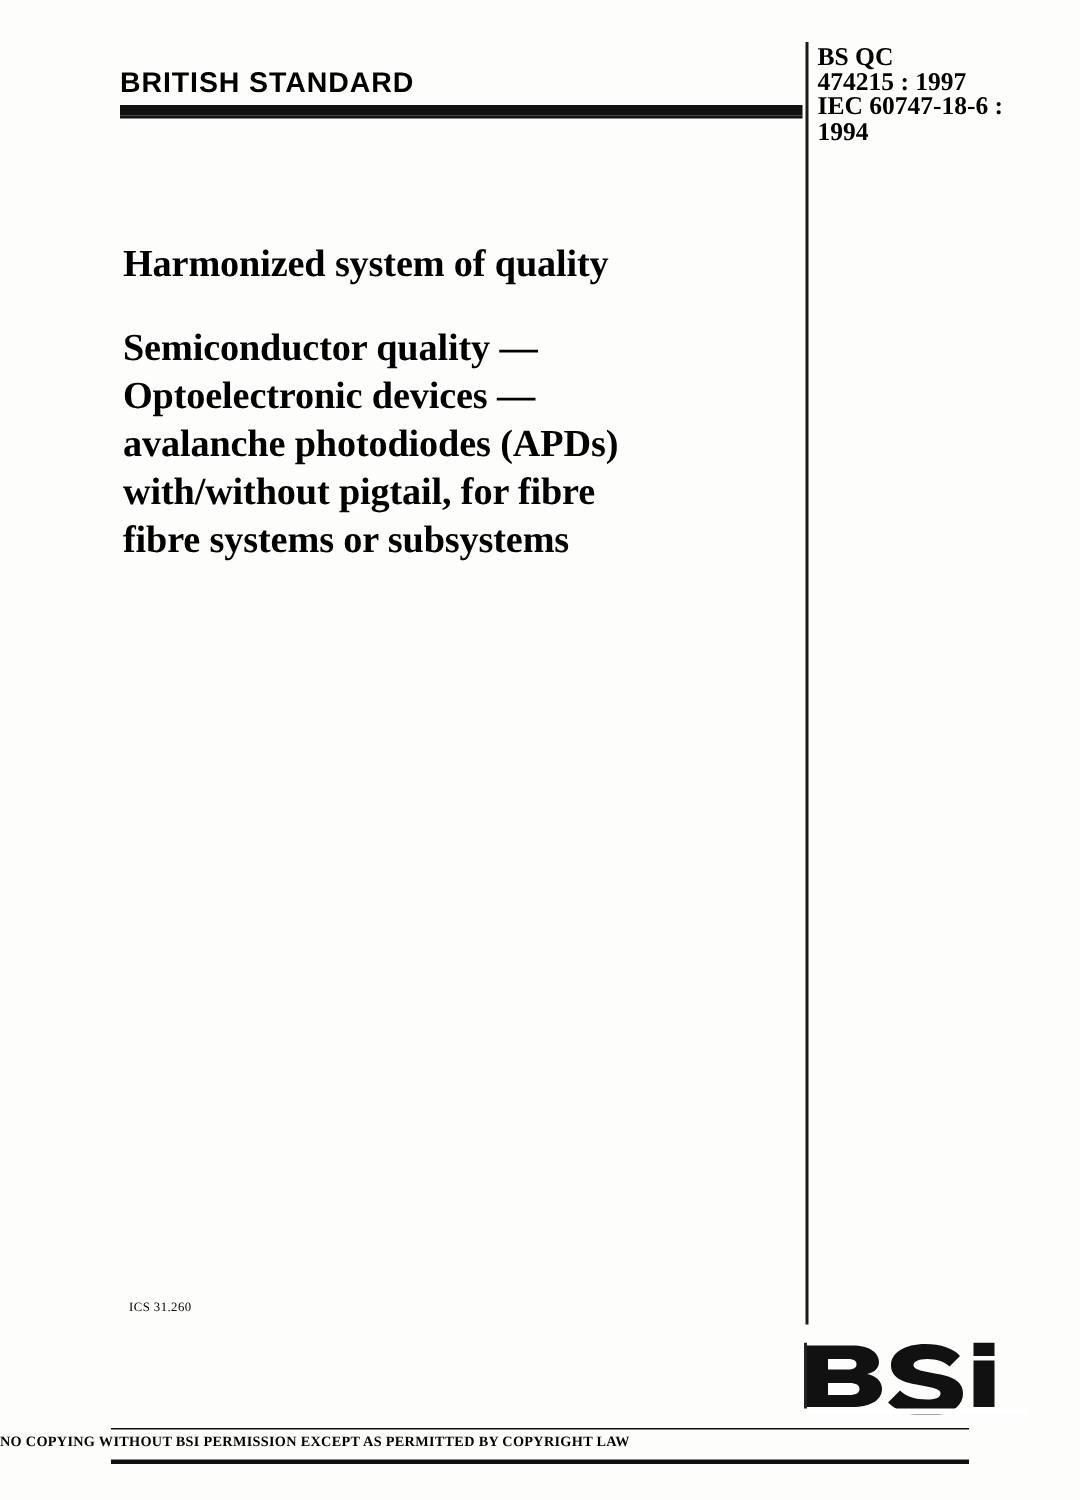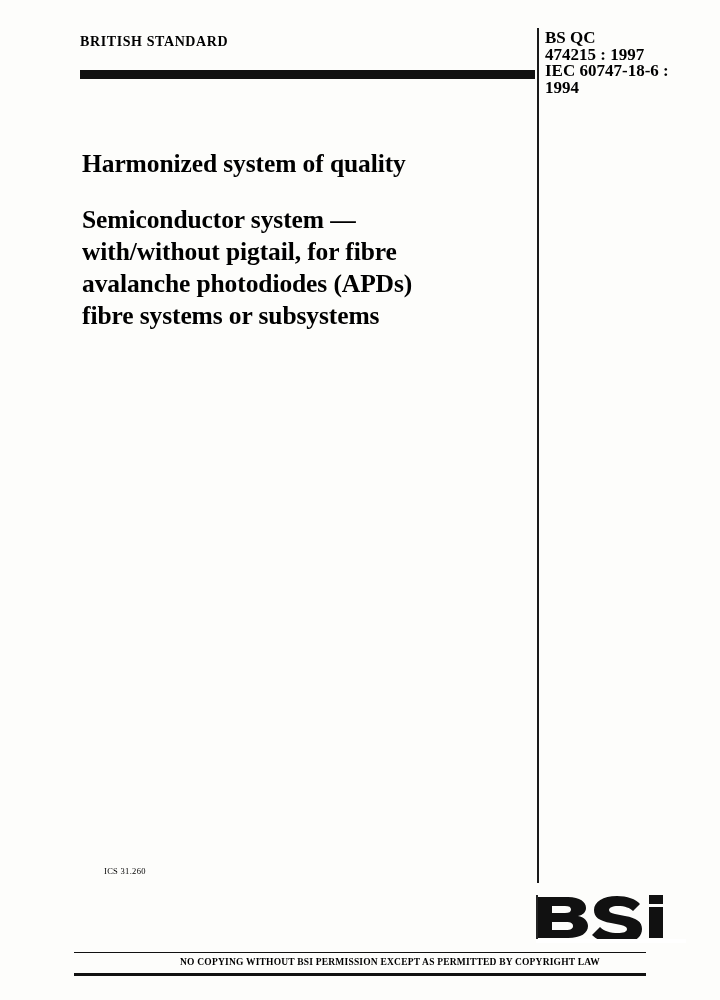--- a/index.html
+++ b/index.html
@@ -26,24 +26,24 @@
   .header {
     position: absolute;
     top: 34px;
     left: 80px;
     width: 560px;
     height: 34px;
   }
   .header-title {
     position: absolute;
     left: 0;
-    top: 0;
-    font-family: Liberation Serif, serif;
-    font-weight: bold;
-    font-size: 14px;
+    top: 11px;
+    font-family: Liberation Sans, sans-serif;
+    font-weight: bold;
+    font-size: 19px;
     letter-spacing: 0.6px;
   }
 
   
   .vrule {
     position: absolute;
     left: 537px;
     top: 28px;
     width: 2px;
     height: 855px;
@@ -89,28 +89,29 @@
     left: 82px;
     top: 148px;
     width: 450px;
   }
   .title-group {
     font-family: "Liberation Serif", serif;
     font-weight: bold;
     font-size: 25.5px;
     line-height: 32px;
     letter-spacing: -0.1px;
+    margin-top: 12px;
   }
   .title-group.second { margin-top: 24px; }
   .title-line { white-space: pre-wrap; }
 
   
   .ics {
     position: absolute;
-    left: 104px;
+    left: 86px;
     top: 866px;
     font-family: "Liberation Serif", serif;
     font-size: 8.5px;
     letter-spacing: 0.3px;
   }
 
   
   .logo {
     position: absolute;
     left: 536px;
@@ -127,21 +128,21 @@
     top: 952px;
     width: 572px;
     height: 1px;
     background: #111;
   }
   .footer-text {
     position: absolute;
     left: 0;
     top: 957px;
     width: 600px;
-    text-align: right;
+    text-align: left;
     font-family: "Liberation Serif", serif;
     font-weight: bold;
     font-size: 9.5px;
     letter-spacing: 0.2px;
   }
   .footer-rule-bottom {
     position: absolute;
     left: 74px;
     top: 973px;
     width: 572px;
@@ -167,23 +168,24 @@
     <div>1994</div>
   </div>
 
   <div class="rule-thick"></div>
 
   <div class="titles">
     <div class="title-group">
       <div class="title-line">Harmonized system of quality</div>
     </div>
     <div class="title-group second">
-      <div class="title-line">Semiconductor system —</div>
+      <div class="title-line">Semiconductor quality —</div>
+      <div class="title-line">Optoelectronic devices —</div>
+      <div class="title-line">avalanche photodiodes (APDs)</div>
       <div class="title-line">with/without pigtail, for fibre</div>
-      <div class="title-line">avalanche photodiodes (APDs)</div>
       <div class="title-line">fibre systems or subsystems</div>
     </div>
   </div>
 
   <div class="ics">ICS 31.260</div>
 
   <div class="logo">
     <svg width="150" height="48" viewBox="0 0 150 48" xmlns="http://www.w3.org/2000/svg" aria-hidden="true">
       <g fill="#111111">
 

